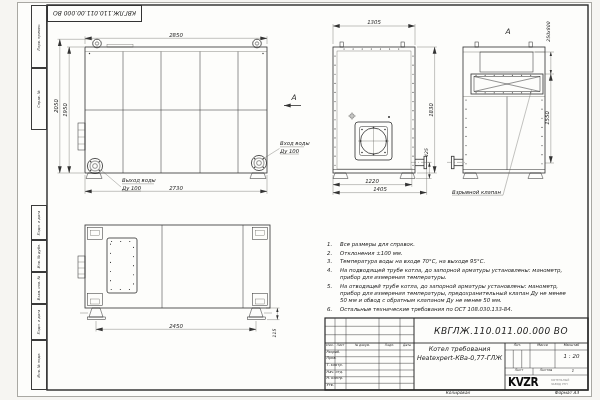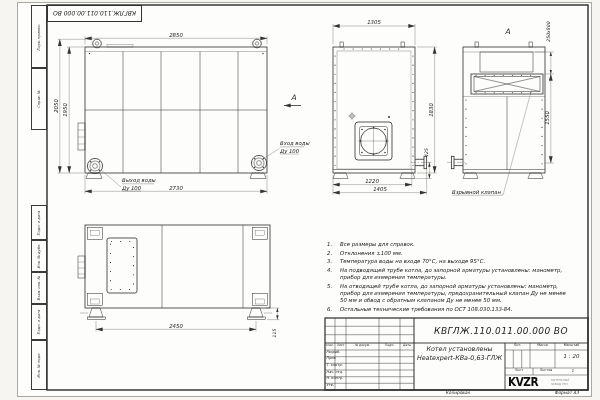--- a/index.html
+++ b/index.html
@@ -340,22 +340,22 @@
         <div class="n">5.</div>
         <div class="x">На отводящей трубе котла, до запорной арматуры установлены: манометр, прибор для измерения температуры, предохранительный клапан Ду не менее 50 мм и обвод с обратным клапаном Ду не менее 50 мм.</div>
       </div>
     <div class="note">
         <div class="n">6.</div>
         <div class="x">Остальные технические требования по ОСТ 108.030.133-84.</div>
       </div>
   </div>
 
   <div class="t ctr" style="left:414px;top:322px;width:174px;height:19px;font-size:9px;letter-spacing:0.4px;display:flex;align-items:center;justify-content:center;">КВГЛЖ.110.011.00.000 ВО</div>
-  <div class="t ctr" style="left:414px;top:346px;width:91px;font-size:6.4px;">Котел установлены</div>
-  <div class="t ctr" style="left:414px;top:354.5px;width:91px;font-size:6.4px;">Heatexpert-КВа-0,63-ГЛЖ</div>
+  <div class="t ctr" style="left:414px;top:346px;width:91px;font-size:6.4px;">Котел требования</div>
+  <div class="t ctr" style="left:414px;top:354.5px;width:91px;font-size:6.4px;">Heatexpert-КВа-0,77-ГЛЖ</div>
 
   <div class="t ctr" style="left:325px;top:344px;width:10px;font-size:3.1px;">Изм.</div>
   <div class="t ctr" style="left:335px;top:344px;width:11px;font-size:3.1px;">Лист</div>
   <div class="t ctr" style="left:346px;top:344px;width:33px;font-size:3.1px;">№ докум.</div>
   <div class="t ctr" style="left:379px;top:344px;width:21px;font-size:3.1px;">Подп.</div>
   <div class="t ctr" style="left:400px;top:344px;width:14px;font-size:3.1px;">Дата</div>
 
   <div class="t" style="left:326.5px;top:350.8px;font-size:3.5px;">Разраб.</div>
   <div class="t" style="left:326.5px;top:357.4px;font-size:3.5px;">Пров.</div>
   <div class="t" style="left:326.5px;top:364px;font-size:3.5px;">Т. контр.</div>

